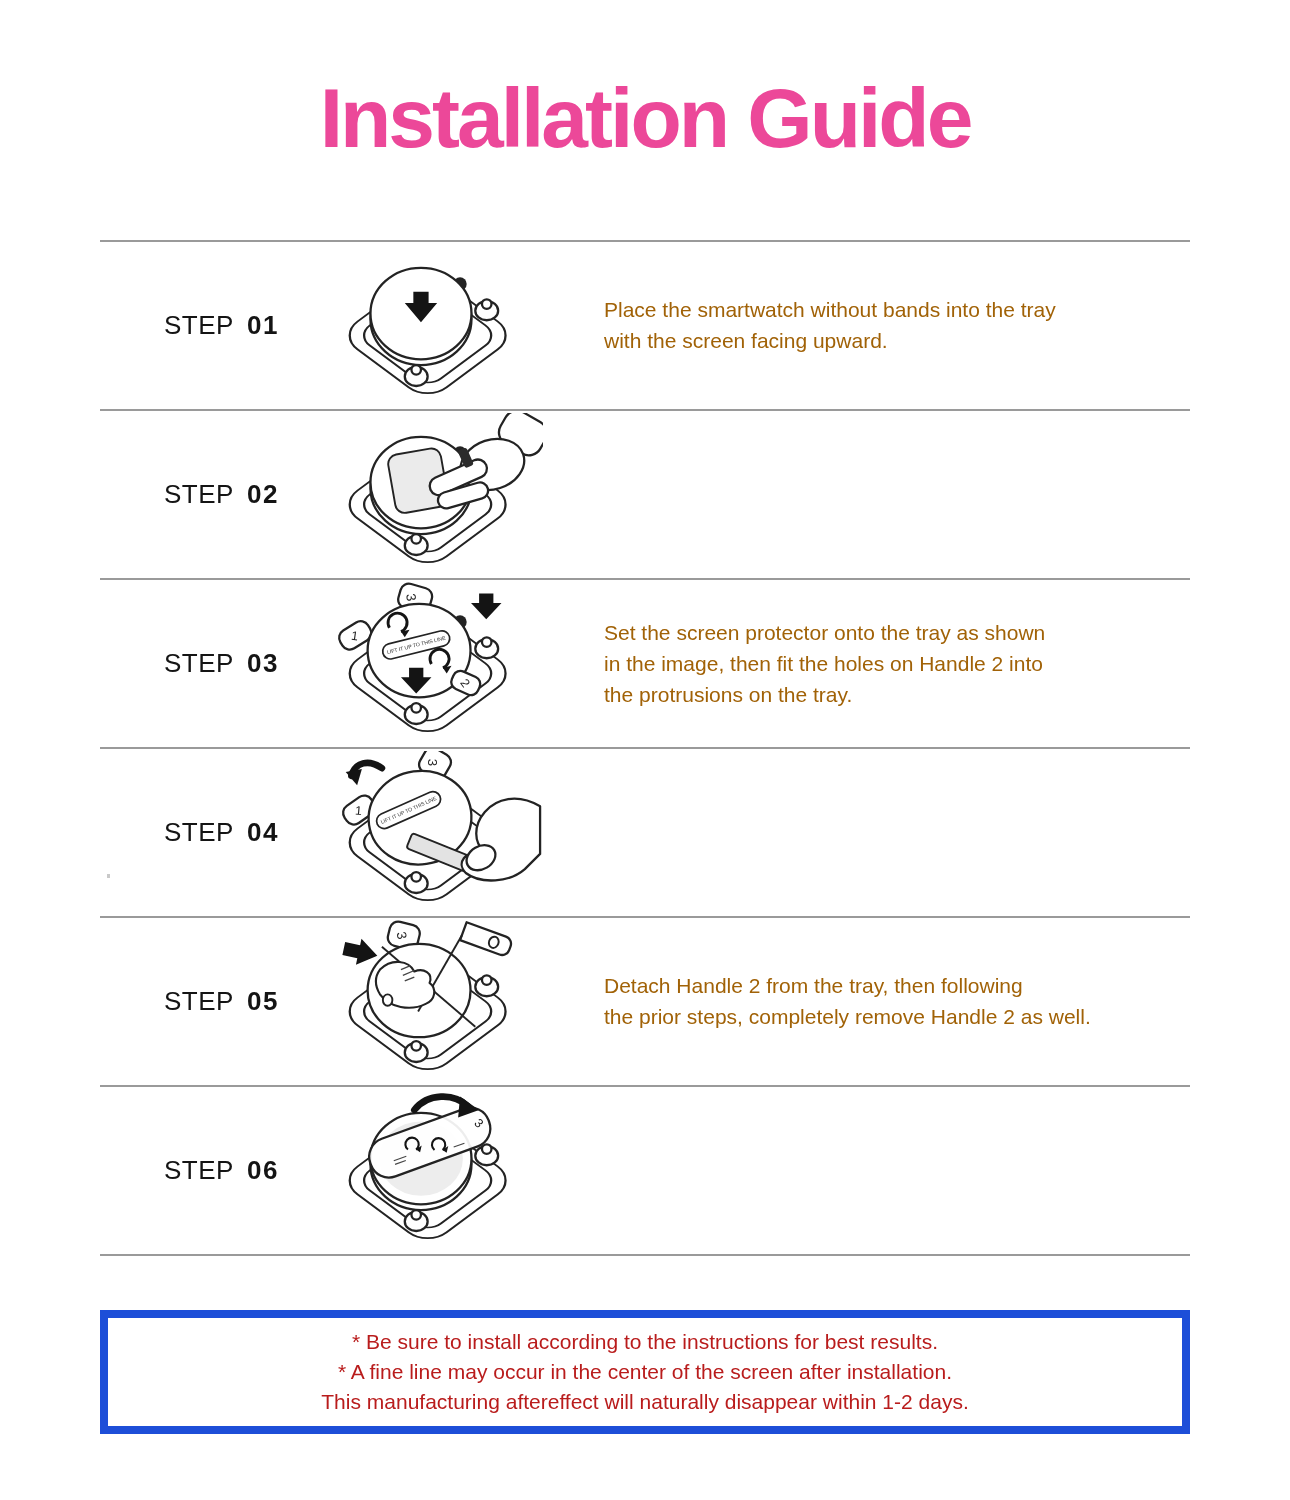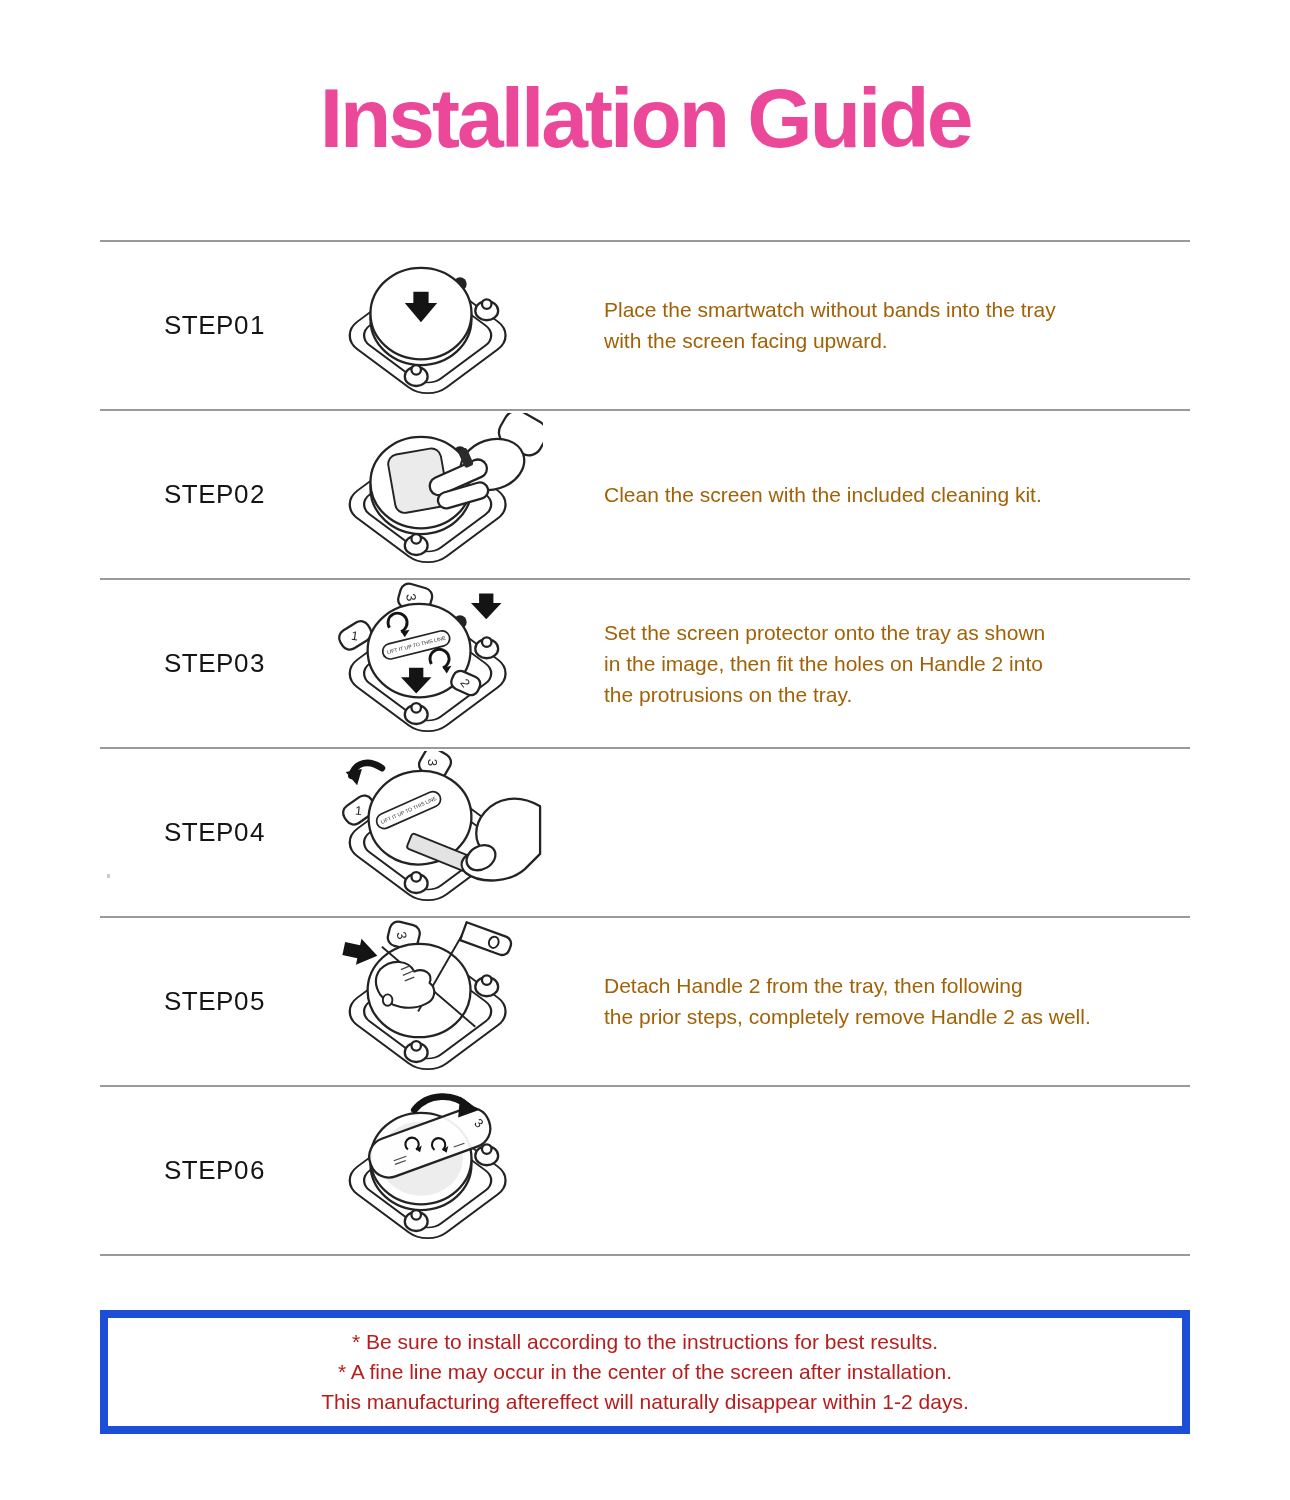--- a/index.html
+++ b/index.html
@@ -8,21 +8,21 @@
     width:1290px; height:1500px; position:relative; overflow:hidden;
     font-family:"Liberation Sans", sans-serif; color:#1c1c1c;
   }
   .title {
     margin-top:70px; text-align:center;
     font-size:84px; line-height:1.15; font-weight:800; letter-spacing:-3px; color:#ec4899;
   }
   .steps { margin:73px 100px 0 100px; border-bottom:2px solid #9a9a9a; }
   .step-row { display:flex; align-items:center; height:169px; border-top:2px solid #9a9a9a; }
   .step-label { width:200px; padding-left:64px; font-size:26px; color:#141414; white-space:nowrap; letter-spacing:0.5px; }
-  .step-label .num { font-weight:400; letter-spacing:1.5px; }
+  .step-label .num { font-weight:700; margin-left:13px; letter-spacing:1.5px; }
   .step-illo { width:260px; display:flex; justify-content:center; align-items:center; }
   .step-desc { flex:1; padding-left:44px; font-size:21px; line-height:31px; color:#a16207; white-space:pre-line; }
   .footer-box {
     margin:54px 100px 0 100px; border:8px solid #1d4ed8;
     min-height:104px; display:flex; justify-content:center;
     text-align:center; font-size:21px; line-height:30px; color:#b91c1c;
     white-space:pre-line; padding:9px 20px;
   }
   .stray { position:absolute; left:107px; top:874px; width:3px; height:4px; background:#c9c9c9; }
   svg text { font-family:"Liberation Sans", sans-serif; }
@@ -90,21 +90,20 @@
         <rect x="74" y="40" width="56" height="62" rx="10" transform="rotate(-10 102 71)" fill="#ebebeb" stroke="#232323" stroke-width="2"></rect>
         <g fill="#fff" stroke="#232323" stroke-width="2.4" stroke-linejoin="round" stroke-linecap="round">
           <rect x="188" y="2" width="48" height="38" rx="14" transform="rotate(30 212 21)"></rect>
           <ellipse cx="180" cy="54" rx="34" ry="26" transform="rotate(-18 180 54)"></ellipse>
           <rect x="112" y="58" width="64" height="19" rx="9.5" transform="rotate(-24 144 67)"></rect>
           <rect x="122" y="78" width="54" height="17" rx="8.5" transform="rotate(-16 149 86)"></rect>
           <rect x="147" y="37" width="10" height="20" rx="3" fill="#2b2b2b" stroke="none" transform="rotate(-24 152 47)"></rect>
         </g>
       </svg>
     </div>
-    <p class="step-desc">Clean the screen with the included cleaning kit.</p>
   </section>
 
   <section class="step-row">
     <div class="step-label">
       <span>STEP</span><span class="num">03</span>
     </div>
     <div class="step-illo">
       <svg width="225" height="162" viewBox="0 0 230 170">
         <g fill="#fff" stroke="#232323" stroke-width="2.4" stroke-linejoin="round" stroke-linecap="round">
           <g transform="translate(112,96) scale(1,0.74) rotate(45)">

